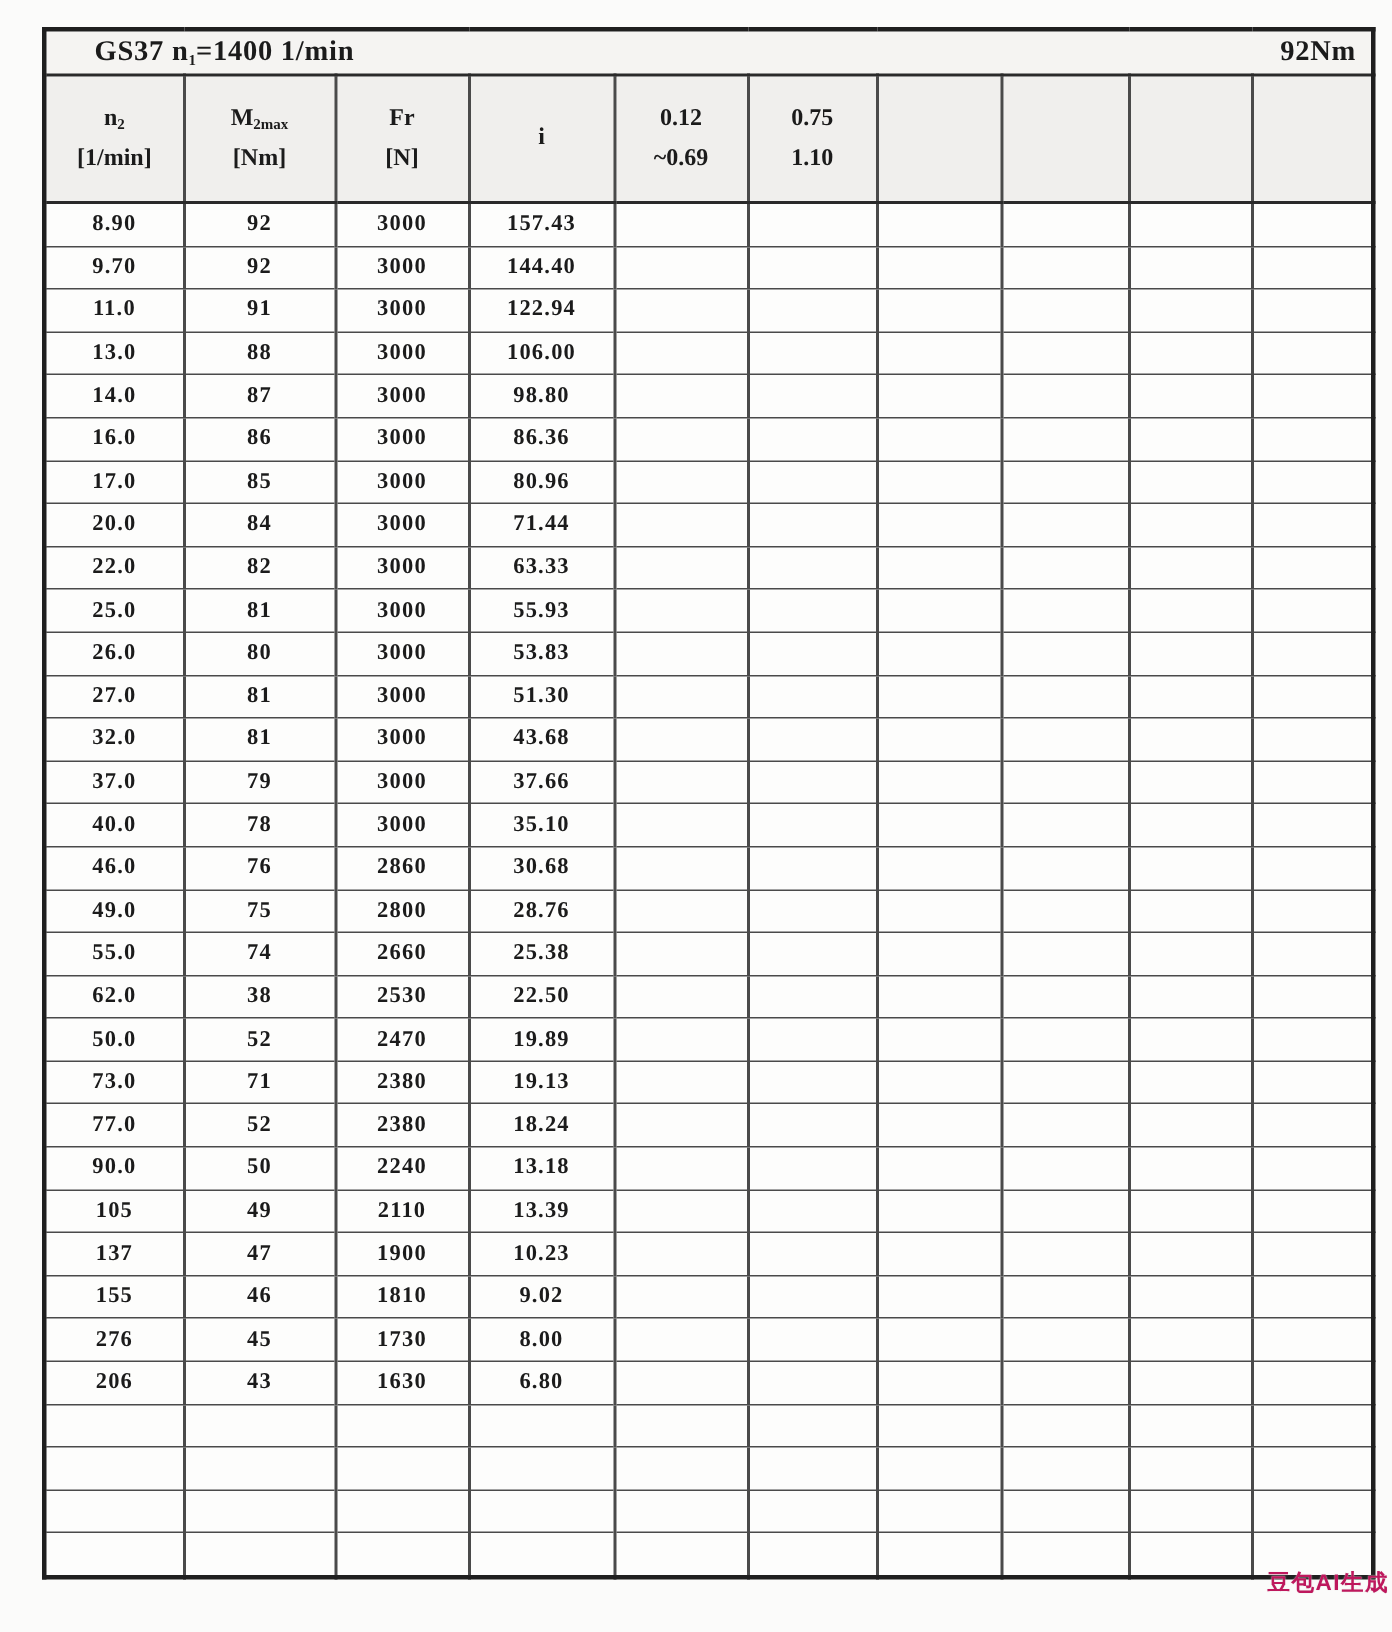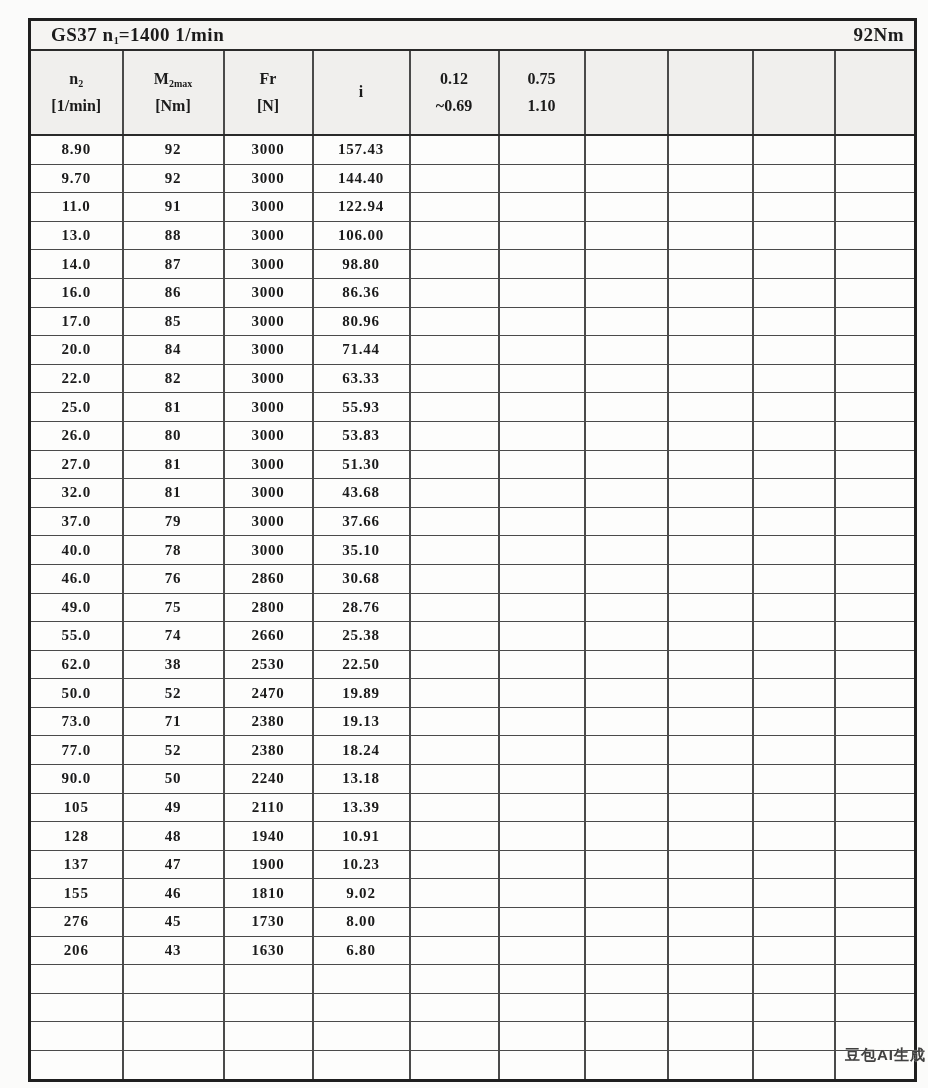--- a/index.html
+++ b/index.html
@@ -24,39 +24,39 @@
     overflow:hidden;white-space:nowrap;
   }
   tr.title-row td{
     height:28px;
     border-bottom:2.5px solid #2a2a2a;
     background:#f5f4f2;
     font-size:19px;
   }
   .title-inner{
     display:flex;justify-content:space-between;align-items:center;
-    padding:0 10px 0 20px;letter-spacing:0.5px;
+    padding:0 10px 0 32px;letter-spacing:0.5px;
   }
   tr.header-row th{
     height:83px;
     border-bottom:2.5px solid #2a2a2a;
     background:#f0efed;
     font-size:16px;line-height:1.65;
   }
   tr.data-row td{
     height:27.6px;
     font-size:15px;letter-spacing:0.8px;
     background:#fdfdfc;
   }
   td.shade{background:#f0efed;}
   sub{font-size:10px;vertical-align:-3px;letter-spacing:0;}
   .watermark{
     position:absolute;right:2px;top:1046px;
     font-family:"Liberation Sans","DejaVu Sans",sans-serif;
-    font-weight:bold;font-size:15px;color:#404040;
+    font-weight:bold;font-size:15px;color:#be185d;
     letter-spacing:1px;
     text-shadow:0 0 1px #e4e3e0;
   }
 </style>
 </head>
 <body>
 
 <table class="spec">
   <colgroup>
     <col style="width:93px">
@@ -392,32 +392,20 @@
         <td>2110</td>
         <td>13.39</td>
         <td class="shade"></td>
         <td class="shade"></td>
         <td></td>
         <td></td>
         <td></td>
         <td></td>
       </tr>
       <tr class="data-row">
-        <td>128</td>
-        <td>48</td>
-        <td>1940</td>
-        <td>10.91</td>
-        <td class="shade"></td>
-        <td class="shade"></td>
-        <td></td>
-        <td></td>
-        <td></td>
-        <td></td>
-      </tr>
-      <tr class="data-row">
         <td>137</td>
         <td>47</td>
         <td>1900</td>
         <td>10.23</td>
         <td class="shade"></td>
         <td class="shade"></td>
         <td></td>
         <td></td>
         <td></td>
         <td></td>

